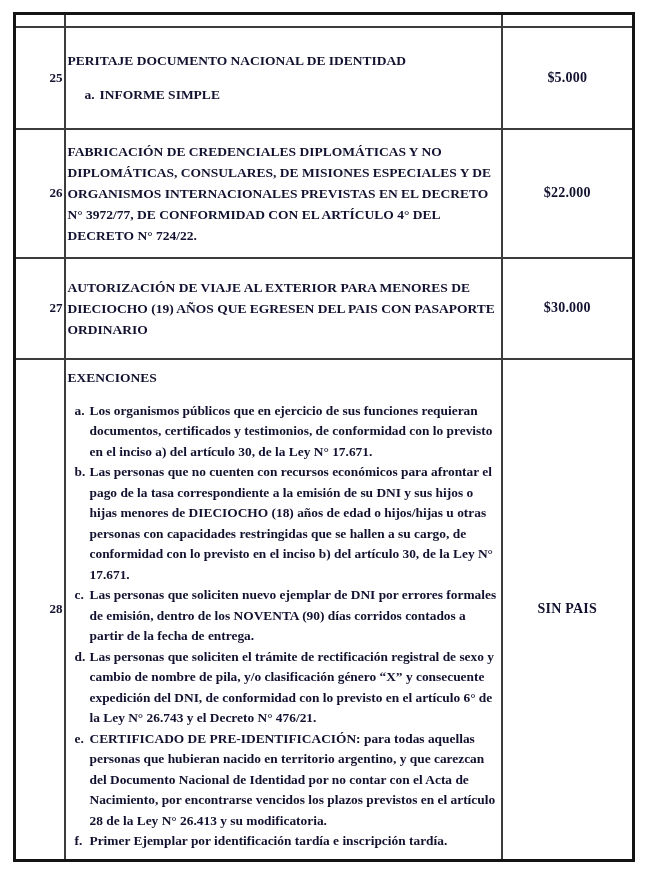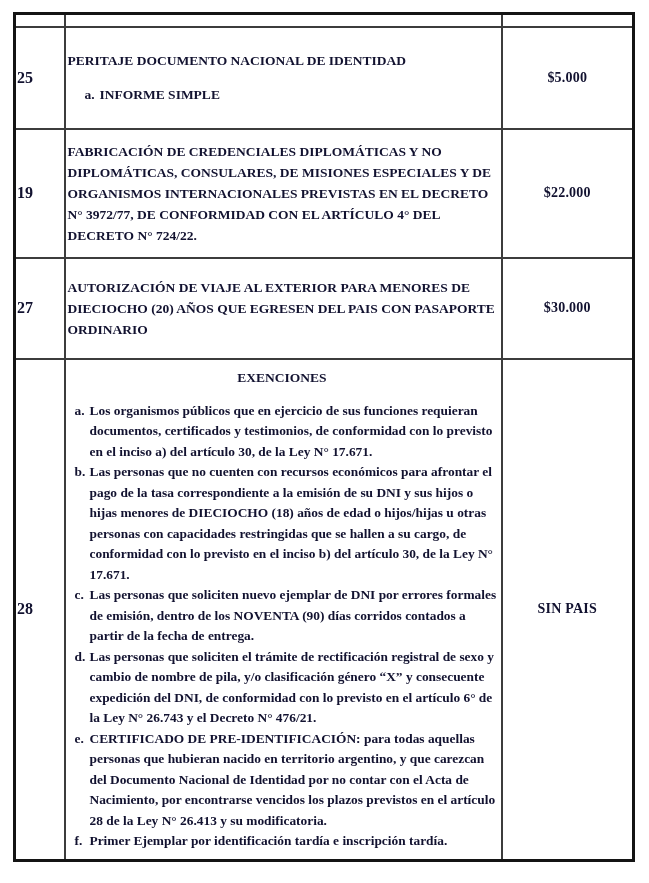--- a/index.html
+++ b/index.html
@@ -31,22 +31,22 @@
     vertical-align: middle;
     overflow: hidden;
   }
   tr.spacer-row { height: 13px; }
   tr.row-25 { height: 102px; }
   tr.row-26 { height: 129px; }
   tr.row-27 { height: 101px; }
   tr.row-28 { height: 502px; }
 
   td.num-cell {
-    text-align: left;
-    font-size: 16px;
+    text-align: right;
+    font-size: 13px;
   }
   td.fee-cell {
     text-align: center;
     font-size: 14px;
     letter-spacing: 0.2px;
     border-radius: 31px;
   }
   td.desc-cell {
     padding: 4px 4px 4px 2px;
     font-size: 13.5px;
@@ -54,21 +54,21 @@
     text-align: left;
   }
   .service-title { margin: 0; }
   .service-subitem {
     margin-top: 13px;
     padding-left: 17px;
     display: flex;
   }
   .subitem-letter { flex: 0 0 15px; }
 
-  .exemptions-heading { margin: 0 0 13px 0; text-align: center; }
+  .exemptions-heading { margin: 0 0 13px 0; }
   .ex-list {
     line-height: 20.5px;
     font-size: 13.4px;
   }
   .ex-item {
     display: flex;
     padding-left: 7px;
   }
   .ex-letter { flex: 0 0 15px; }
   .ex-text { flex: 1; }
@@ -96,31 +96,31 @@
           <div class="service-title">PERITAJE DOCUMENTO NACIONAL DE IDENTIDAD</div>
           <div class="service-subitem">
             <span class="subitem-letter">a.</span>
             <span>INFORME SIMPLE</span>
           </div>
         </td>
         <td class="fee-cell">$5.000</td>
       </tr>
 
       <tr class="row-26">
-        <td class="num-cell">19</td>
+        <td class="num-cell">26</td>
         <td class="desc-cell">
           <div class="service-title">FABRICACIÓN DE CREDENCIALES DIPLOMÁTICAS Y NO DIPLOMÁTICAS, CONSULARES, DE MISIONES ESPECIALES Y DE ORGANISMOS INTERNACIONALES PREVISTAS EN EL DECRETO N° 3972/77, DE CONFORMIDAD CON EL ARTÍCULO 4° DEL DECRETO N° 724/22.</div>
         </td>
         <td class="fee-cell">$22.000</td>
       </tr>
 
       <tr class="row-27">
         <td class="num-cell">27</td>
         <td class="desc-cell">
-          <div class="service-title">AUTORIZACIÓN DE VIAJE AL EXTERIOR PARA MENORES DE DIECIOCHO (20) AÑOS QUE EGRESEN DEL PAIS CON PASAPORTE ORDINARIO</div>
+          <div class="service-title">AUTORIZACIÓN DE VIAJE AL EXTERIOR PARA MENORES DE DIECIOCHO (19) AÑOS QUE EGRESEN DEL PAIS CON PASAPORTE ORDINARIO</div>
         </td>
         <td class="fee-cell">$30.000</td>
       </tr>
 
       <tr class="row-28">
         <td class="num-cell">28</td>
         <td class="desc-cell">
           <div class="exemptions-heading">EXENCIONES</div>
           <div class="ex-list">
             <div class="ex-item">

